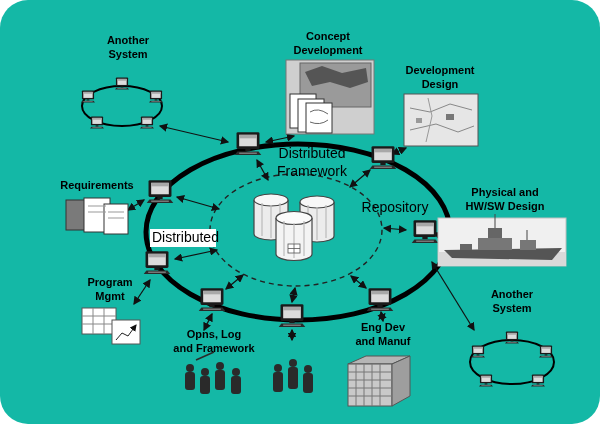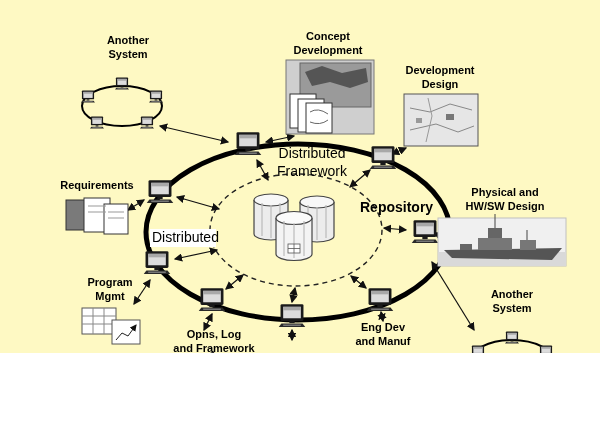--- a/index.html
+++ b/index.html
@@ -1,17 +1,17 @@
 <!DOCTYPE html>
 <html><head>
 <meta charset="utf-8">
 <style>
   html,body{margin:0;padding:0;background:#fff;}
-  .stage{position:relative;width:600px;height:353px;background:#fef9c3;overflow:hidden;
-         font-family:"Liberation Sans",sans-serif;}
+  .stage{position:relative;width:600px;height:424px;background:#14b8a6;overflow:hidden;
+         font-family:"Liberation Sans",sans-serif;border-radius:28px;}
   svg.layer{position:absolute;left:0;top:0;width:600px;height:429px;}
   .lbl{position:absolute;font-weight:bold;font-size:11px;line-height:1.25;color:#000;
        text-align:center;white-space:pre-line;}
   .lbl.plain{font-weight:normal;font-size:14px;}
   .lbl.onring{background:#fff;padding:0 2px;}
 </style>
 </head>
 <body>
 
 <div class="stage">
@@ -215,16 +215,16 @@
 and Framework</div>
   <div class="lbl" style="left:338px;top:321px;width:90px;">Eng Dev
 and Manuf</div>
   <div class="lbl" style="left:450px;top:186px;width:110px;">Physical and
 HW/SW Design</div>
   <div class="lbl" style="left:467px;top:288px;width:90px;">Another
 System</div>
 
   <div class="lbl plain" style="left:272px;top:145px;width:80px;">Distributed
 Framework</div>
-  <div class="lbl plain" style="left:360px;top:199px;width:70px;font-weight:bold;">Repository</div>
+  <div class="lbl plain" style="left:360px;top:199px;width:70px;">Repository</div>
   <div class="lbl plain onring" style="left:150px;top:229px;width:62px;">Distributed</div>
 
 </div>
 
 </body></html>

